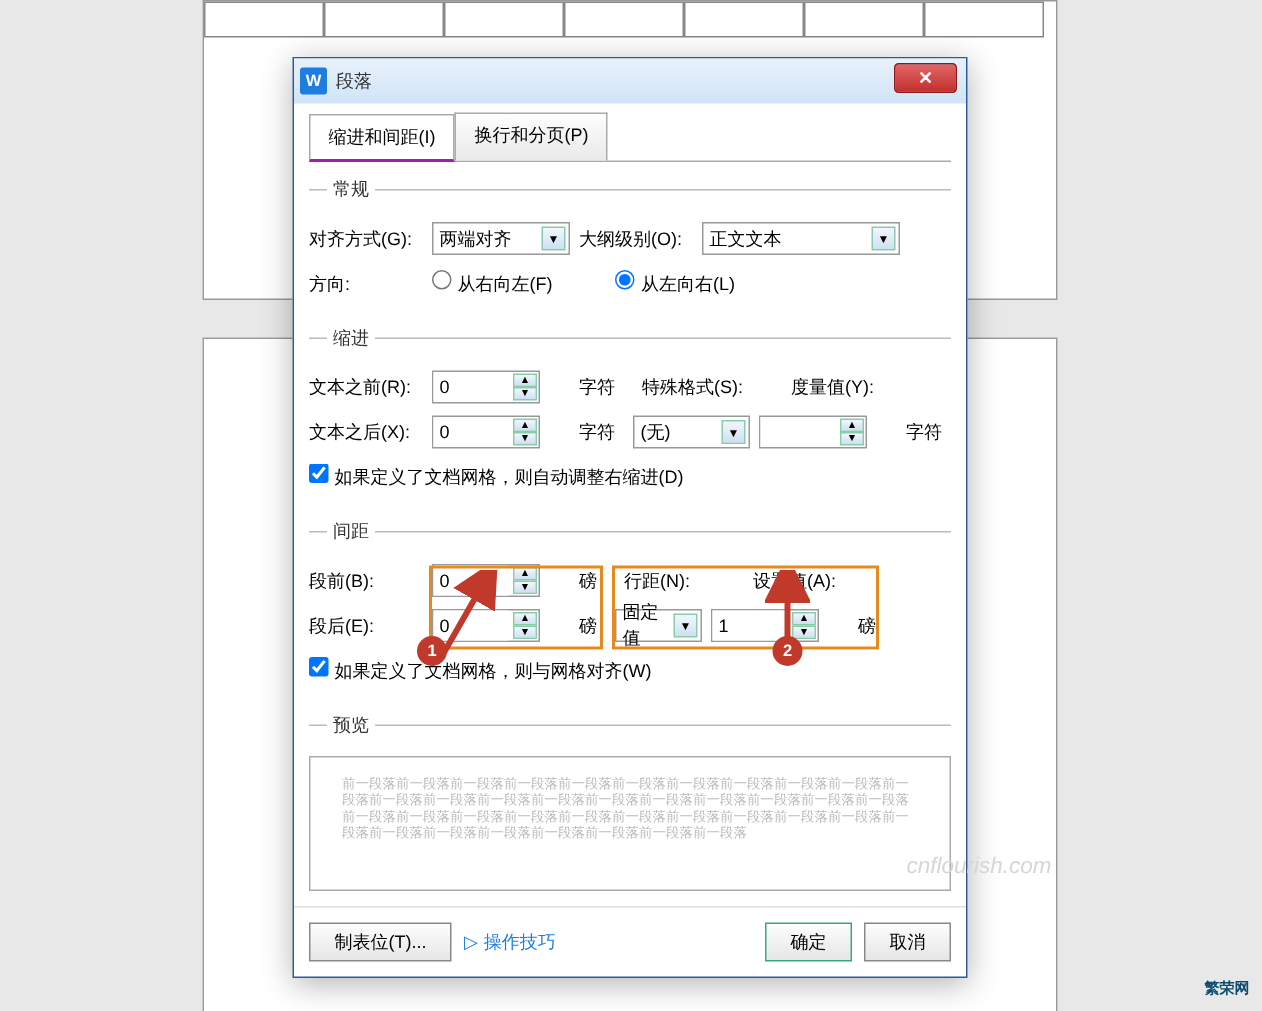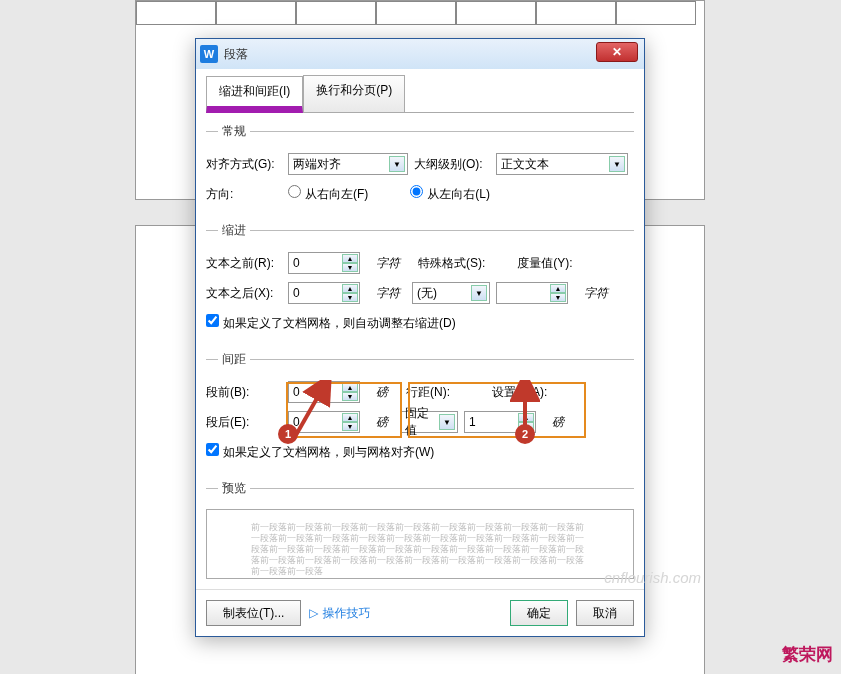--- a/index.html
+++ b/index.html
@@ -9,43 +9,43 @@
 .bg2 { left: 135px; top: 225px; width: 570px; height: 450px; }
 .bg-cell { position:absolute; top:0; width:80px; height:24px; border: 1px solid #888;}
 .dialog { position: absolute; left: 195px; top: 38px; width: 450px; background: #fff; border: 1px solid #2a5a9a; box-shadow: 0 4px 20px rgba(0,0,0,0.3); }
 .titlebar { height: 30px; background: linear-gradient(#e8f1fb, #d0e4f7); display: flex; align-items: center; padding: 0 4px; position:relative;}
 .wps-icon { width: 18px; height: 18px; background:#1e7de0; color:#fff; border-radius:2px; display:flex; align-items:center; justify-content:center; font-weight:bold; font-size:11px; margin-right:6px;}
 .titlebar .title { color:#333; font-size:12px; }
 .close-btn { position:absolute; right:6px; top:3px; width:42px; height:20px; background: linear-gradient(#e36565,#c13030); border:1px solid #8a1a1a; border-radius:3px; display:flex; align-items:center; justify-content:center; color:#fff; font-weight:bold; cursor:pointer;}
 .body { padding: 6px 10px 10px 10px; }
 .tabs { display:flex; border-bottom:1px solid #aaa; }
 .tab { padding: 6px 12px; border:1px solid #aaa; border-bottom:none; background:linear-gradient(#fdfdfd,#e9e9e9); position:relative; cursor:pointer;}
-.tab.active { background:#fff; border-bottom:7px solid #a21caf; top:1px;}
+.tab.active { background:#fff; border-bottom:2px solid #a21caf; top:1px;}
 fieldset { border:none; border-top:1px solid #bbb; margin-top:10px; padding-top:6px;}
 legend { padding:0 4px; color:#333;margin-left:12px;}
 .row { display:flex; align-items:center; margin:6px 0; gap:6px; min-height:24px;}
 .lbl { width:76px; }
 .lbl2 { width:76px; }
 select, .combo { height:22px; border:1px solid #999; background:#fff; padding:0 18px 0 4px; position:relative; display:inline-flex; align-items:center;}
 .combo .arrow { position:absolute; right:2px; top:2px; width:16px; height:16px; background:linear-gradient(#f2f6fb,#cfe0f3); border:1px solid #8ca; display:flex; align-items:center; justify-content:center; font-size:8px;}
 .spin { display:inline-flex; align-items:center; border:1px solid #999; height:22px; width:72px; position:relative; background:#fff;}
 .spin input { border:none; width:50px; height:20px; padding:0 4px; outline:none;}
 .spin .spbtns { position:absolute; right:1px; top:1px; width:16px; height:18px; display:flex; flex-direction:column;}
 .spin .sb { height:9px; background:linear-gradient(#f2f6fb,#cfe0f3); border:1px solid #8ca; font-size:7px; display:flex;align-items:center;justify-content:center; cursor:pointer;}
 input[type=radio],input[type=checkbox]{margin-right:4px;}
-.hint { margin-left:10px;font-style:italic;}
+.hint { margin-left:20px;}
 .highlight { position:absolute; border:2px solid #e58a1e; pointer-events:none;}
 .arrow-ann { position:absolute; pointer-events:none;}
 .badge { position:absolute; width:20px; height:20px; background:#c0392b; color:#fff; border-radius:50%; display:flex; align-items:center; justify-content:center; font-weight:bold; font-size:11px;}
-.preview { width:100%; height:70px; border:1px solid #aaa; background:#fff; margin-top:6px; padding:12px 44px; color:#bbb; font-size:9px; line-height:11px; overflow:hidden;}
+.preview { width:100%; height:90px; border:1px solid #aaa; background:#fff; margin-top:6px; padding:12px 21px; color:#bbb; font-size:9px; line-height:11px; overflow:hidden;}
 .footer { display:flex; align-items:center; padding:10px; gap:8px; border-top:1px solid #ddd;}
 .btn { height:26px; padding:0 16px; border:1px solid #888; background:linear-gradient(#fdfdfd,#e6e6e6); cursor:pointer; display:inline-flex; align-items:center;}
 .btn.primary { border:1px solid #3a7;text-align:center; }
 .link { color:#1e7de0; cursor:pointer; display:flex; align-items:center; gap:4px;}
-.watermark { position:absolute; right:8px; bottom:8px; color:#be185d; font-size:17px; font-weight:bold;}
+.watermark { position:absolute; right:8px; bottom:8px; color:#0c4a6e; font-size:10px; font-weight:bold;}
 .wm2 { position:absolute; right:140px; bottom:88px; color:#d6d6d6; font-size:15px; font-style:italic;}
 </style>
 </head>
 <body>
 
 <div class="bg-page bg1">
   <div class="bg-cell" style="left:0"></div>
   <div class="bg-cell" style="left:80px"></div>
   <div class="bg-cell" style="left:160px"></div>
   <div class="bg-cell" style="left:240px"></div>
@@ -64,21 +64,21 @@
   <div class="body">
     <div class="tabs">
       <div class="tab active">缩进和间距(I)</div>
       <div class="tab">换行和分页(P)</div>
     </div>
 
     <fieldset>
       <legend>常规</legend>
       <div class="row">
         <span class="lbl">对齐方式(G):</span>
-        <div class="combo" style="width:120px">
+        <div class="combo" style="width:92px">
             <span>两端对齐</span>
             <span class="arrow">▼</span>
           </div>
         <span class="lbl2">大纲级别(O):</span>
         <div class="combo" style="width:132px">
             <span>正文文本</span>
             <span class="arrow">▼</span>
           </div>
       </div>
       <div class="row">

